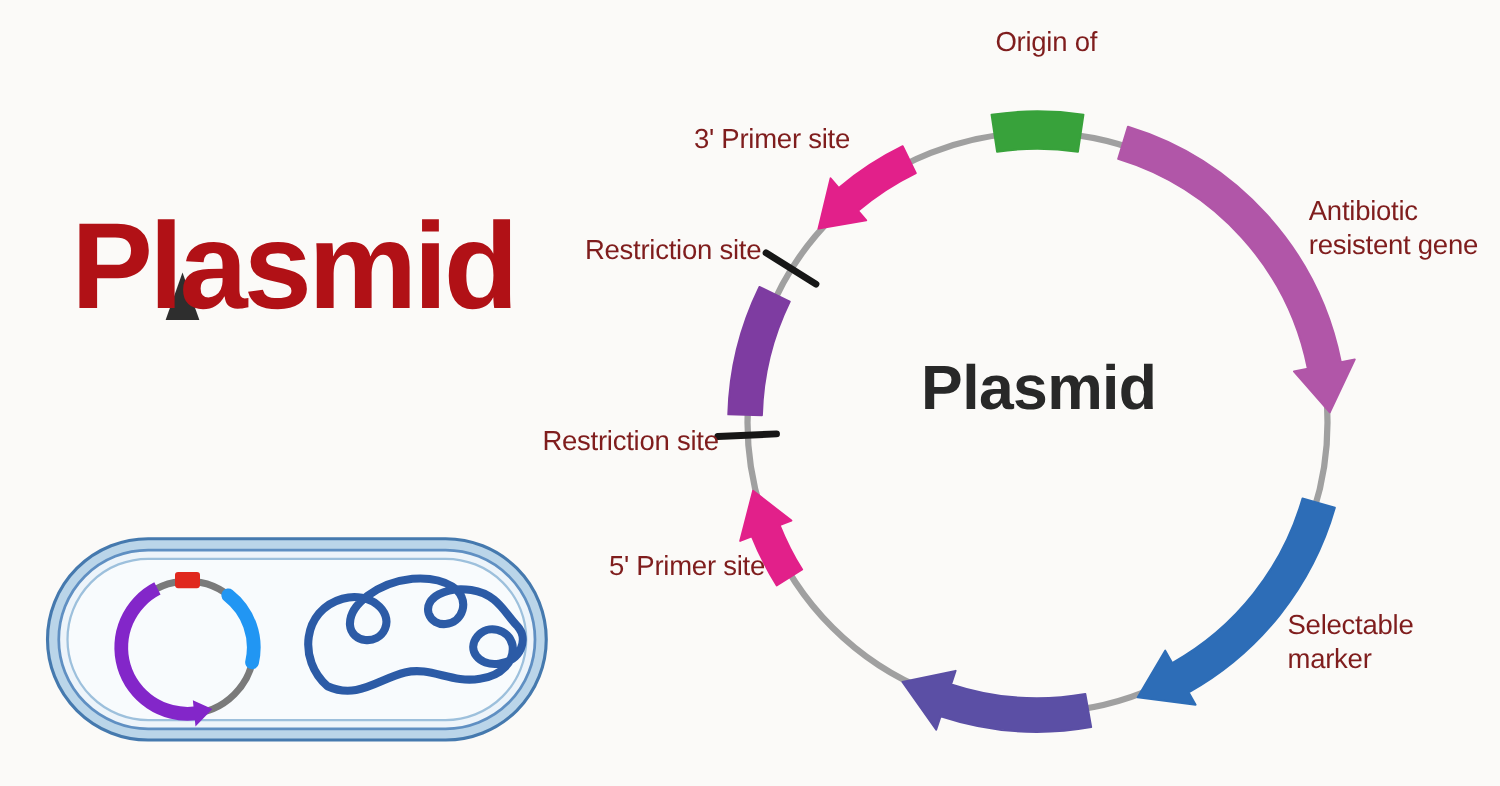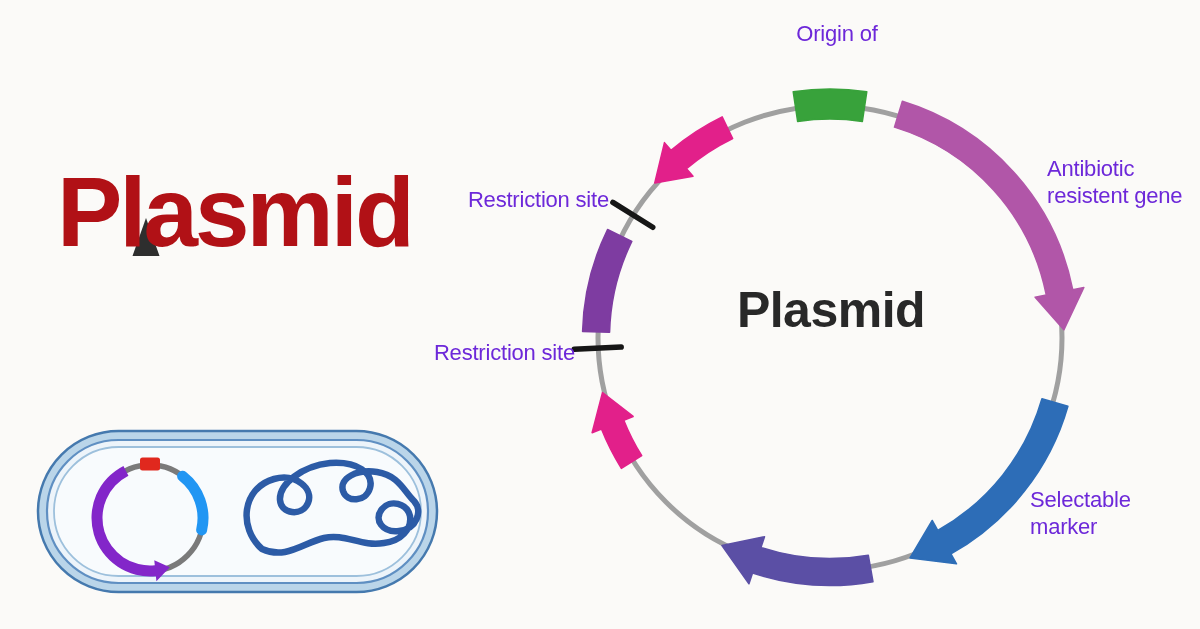--- a/index.html
+++ b/index.html
@@ -1,19 +1,19 @@
 <!DOCTYPE html>
 <html><head>
 <meta charset="utf-8">
 <style>
   html,body{margin:0;padding:0;}
   body{font-family:"Liberation Sans","DejaVu Sans",sans-serif;background:#fbfaf8;}
   #canvas{position:relative;width:1200px;height:629px;background:#fbfaf8;overflow:hidden;}
   #art{position:absolute;left:0;top:0;}
-  .lbl{position:absolute;font-size:22px;line-height:27px;color:#6d28d9;letter-spacing:-0.2px;}
+  .lbl{position:absolute;font-size:22px;line-height:27px;color:#7f1d1d;letter-spacing:-0.2px;}
   #lbl-origin{left:756px;top:20px;width:162px;text-align:center;}
   #lbl-primer3{left:518px;top:97px;width:162px;text-align:right;}
   #lbl-restriction-upper{left:447px;top:186px;width:162px;text-align:right;}
   #lbl-inserted{left:421px;top:234px;width:162px;text-align:right;}
   #lbl-restriction-lower{left:413px;top:339px;width:162px;text-align:right;}
   #lbl-primer5{left:450px;top:439px;width:162px;text-align:right;}
   #lbl-promoter{left:709px;top:586px;width:162px;text-align:center;}
   #lbl-selectable{left:1030px;top:486px;width:180px;text-align:left;}
   #lbl-antibiotic{left:1047px;top:155px;width:220px;text-align:left;}
   #page-title{position:absolute;left:57px;top:97px;font-size:98px;font-weight:bold;
@@ -58,26 +58,28 @@
   <h1 id="page-title" style="color: rgb(177, 17, 22);">Plasmid</h1>
 
   <div id="map-title">
     <div>Plasmid</div>
   </div>
 
   <div class="lbl" id="lbl-origin">
     <div>Origin of</div>
   </div>
 
+  <div class="lbl" id="lbl-primer3">3' Primer site</div>
 
   <div class="lbl" id="lbl-restriction-upper">Restriction site</div>
 
 
   <div class="lbl" id="lbl-restriction-lower">Restriction site</div>
 
+  <div class="lbl" id="lbl-primer5">5' Primer site</div>
 
 
   <div class="lbl" id="lbl-selectable">
     <div>Selectable</div>
     <div>marker</div>
   </div>
 
   <div class="lbl" id="lbl-antibiotic">
     <div>Antibiotic</div>
     <div>resistent gene</div>

